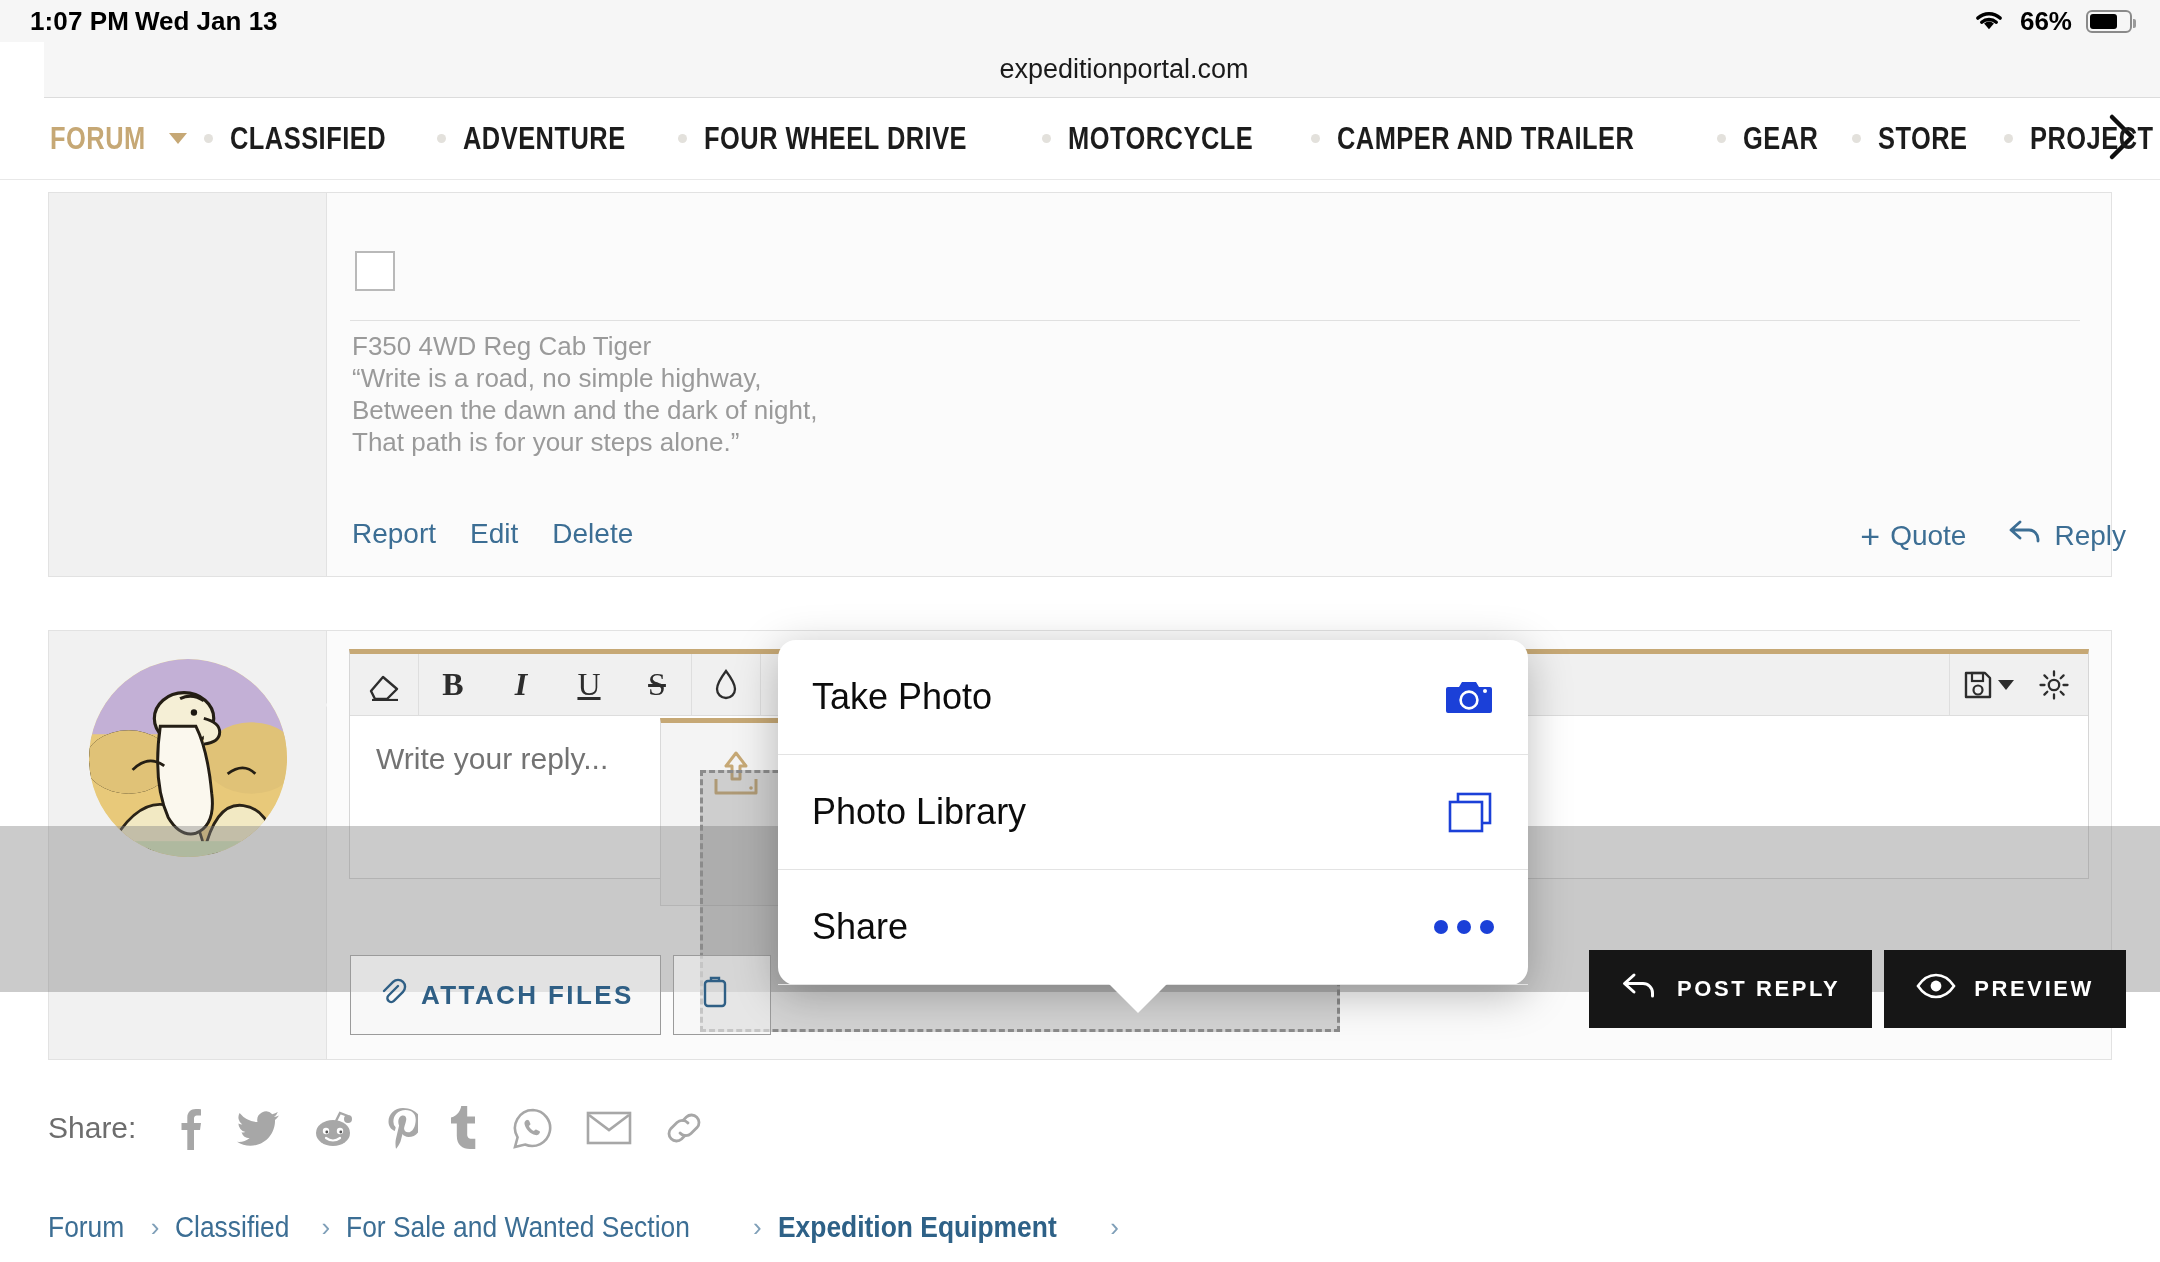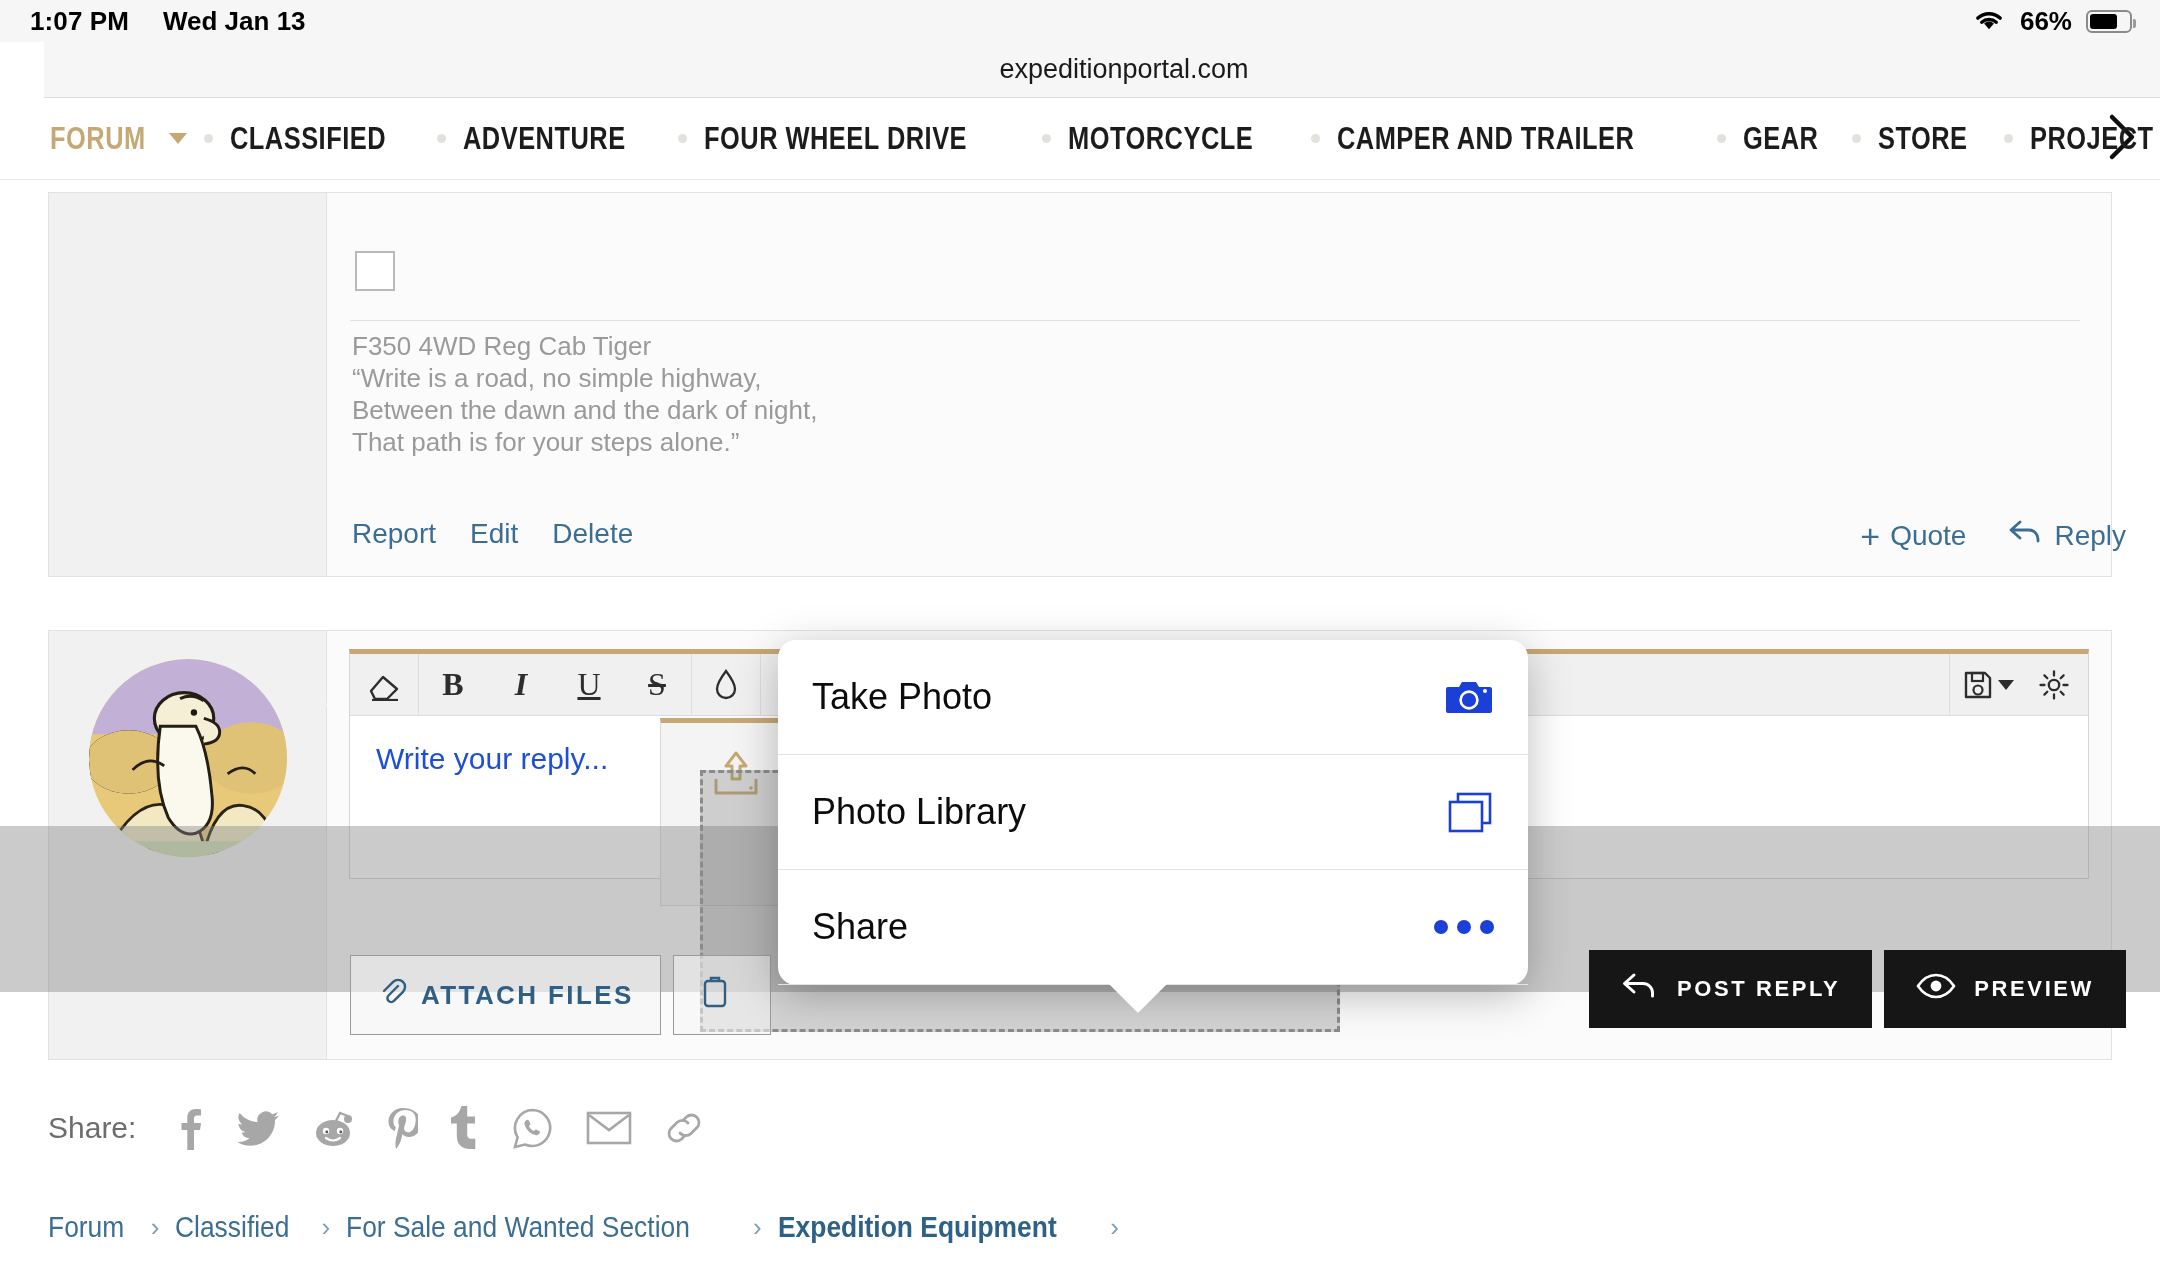--- a/index.html
+++ b/index.html
@@ -10,21 +10,21 @@
     overflow: hidden;
   }
   .page { position: relative; width: 2160px; height: 1262px; background: #fff; }
 
   
   .statusbar {
     position: absolute; left: 0; top: 0; width: 2160px; height: 42px;
     background: #f6f6f6;
     display: flex; align-items: center;
   }
-  .sb-left { display: flex; align-items: center; gap: 34px; margin-left: 30px; }
+  .sb-left { display: flex; align-items: center; gap: 6px; margin-left: 30px; }
   .sb-time { font-size: 26px; font-weight: 600; color: #000; letter-spacing: .1px; }
   .sb-date { font-size: 26px; font-weight: 600; color: #000; }
   .sb-right { margin-left: auto; margin-right: 28px; display: flex; align-items: center; gap: 14px; }
   .sb-batt-txt { font-size: 26px; font-weight: 600; color: #000; }
   .wifi-ico { display:block; }
   .batt {
     position: relative; width: 46px; height: 23px;
     border: 2.4px solid #8a8a8a; border-radius: 6px;
   }
   .batt::after {
@@ -146,21 +146,21 @@
   .tb-btn.text.b { font-weight: 700; }
   .tb-btn.text.i { font-style: italic; font-weight: 600; }
   .tb-btn.text.u { text-decoration: underline; }
   .tb-btn.text.s { text-decoration: line-through; }
   .tb-caret {
     width: 0; height: 0; margin-left: -8px; margin-right: 6px;
     border-left: 8px solid transparent; border-right: 8px solid transparent;
     border-top: 10px solid #2d2d2d;
   }
   .editor-area { padding: 26px 26px; }
-  .editor-placeholder { font-size: 30px; color: #1d4ed8; }
+  .editor-placeholder { font-size: 30px; color: #737373; }
 
   
   .upload-panel {
     position: absolute; left: 660px; top: 718px; width: 152px; height: 188px;
     background: #f4f4f4; border: 1px solid #d9d9d9; border-top: 5px solid #c6a875;
     display: flex; align-items: flex-start; justify-content: center; padding-top: 26px;
     z-index: 5;
   }
 
   

